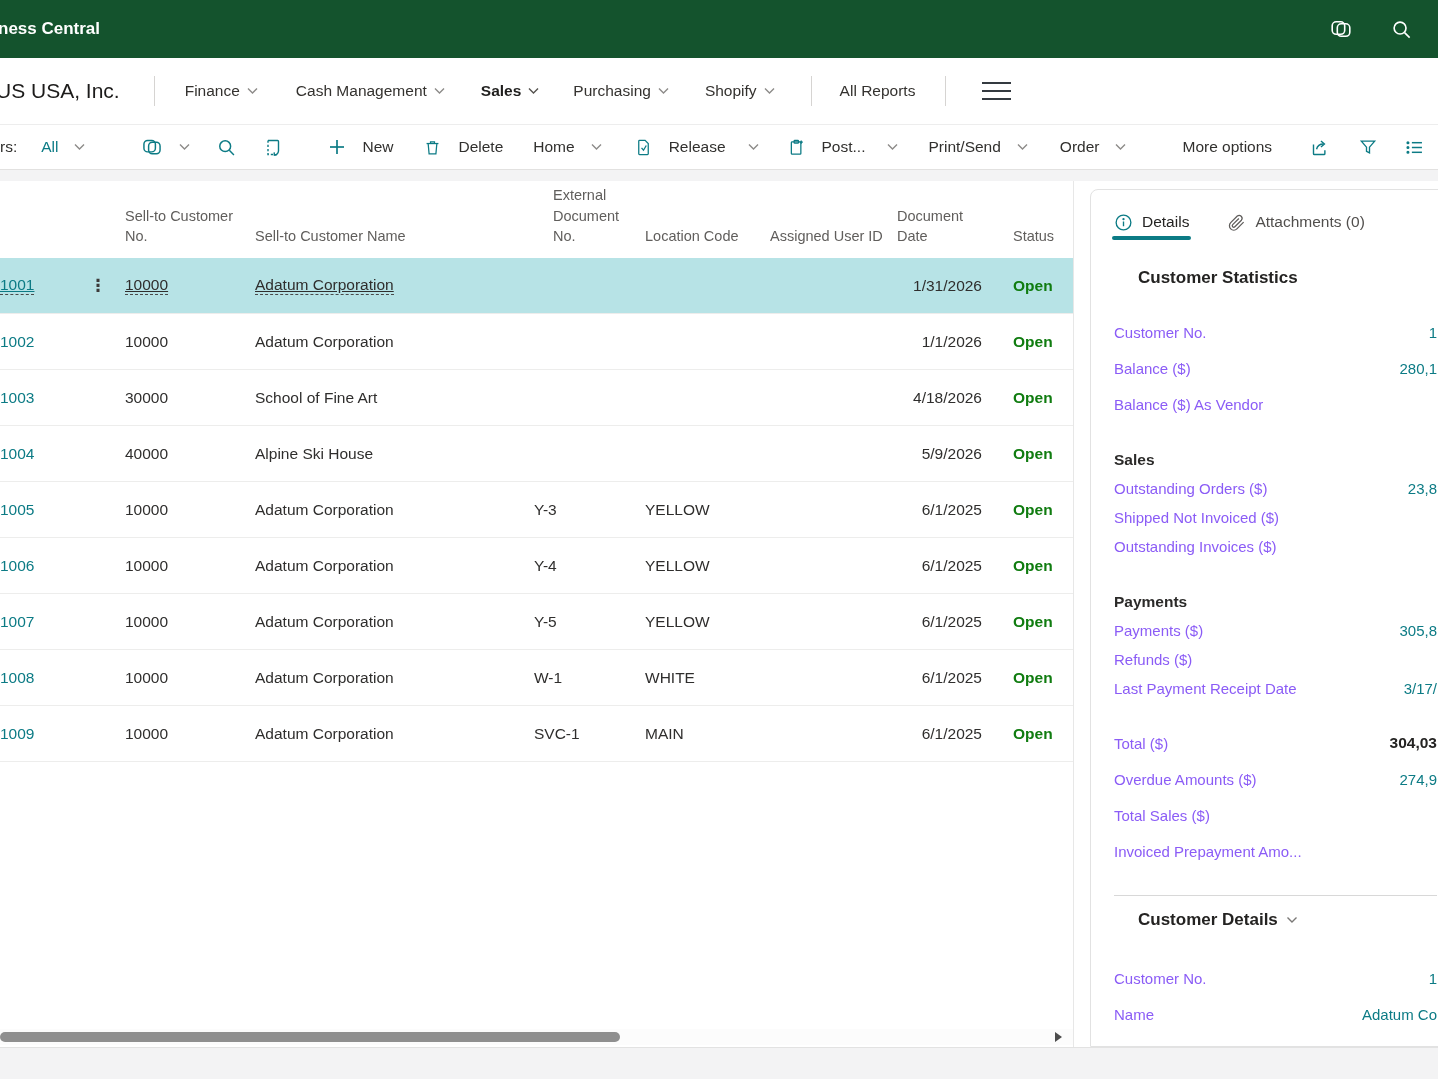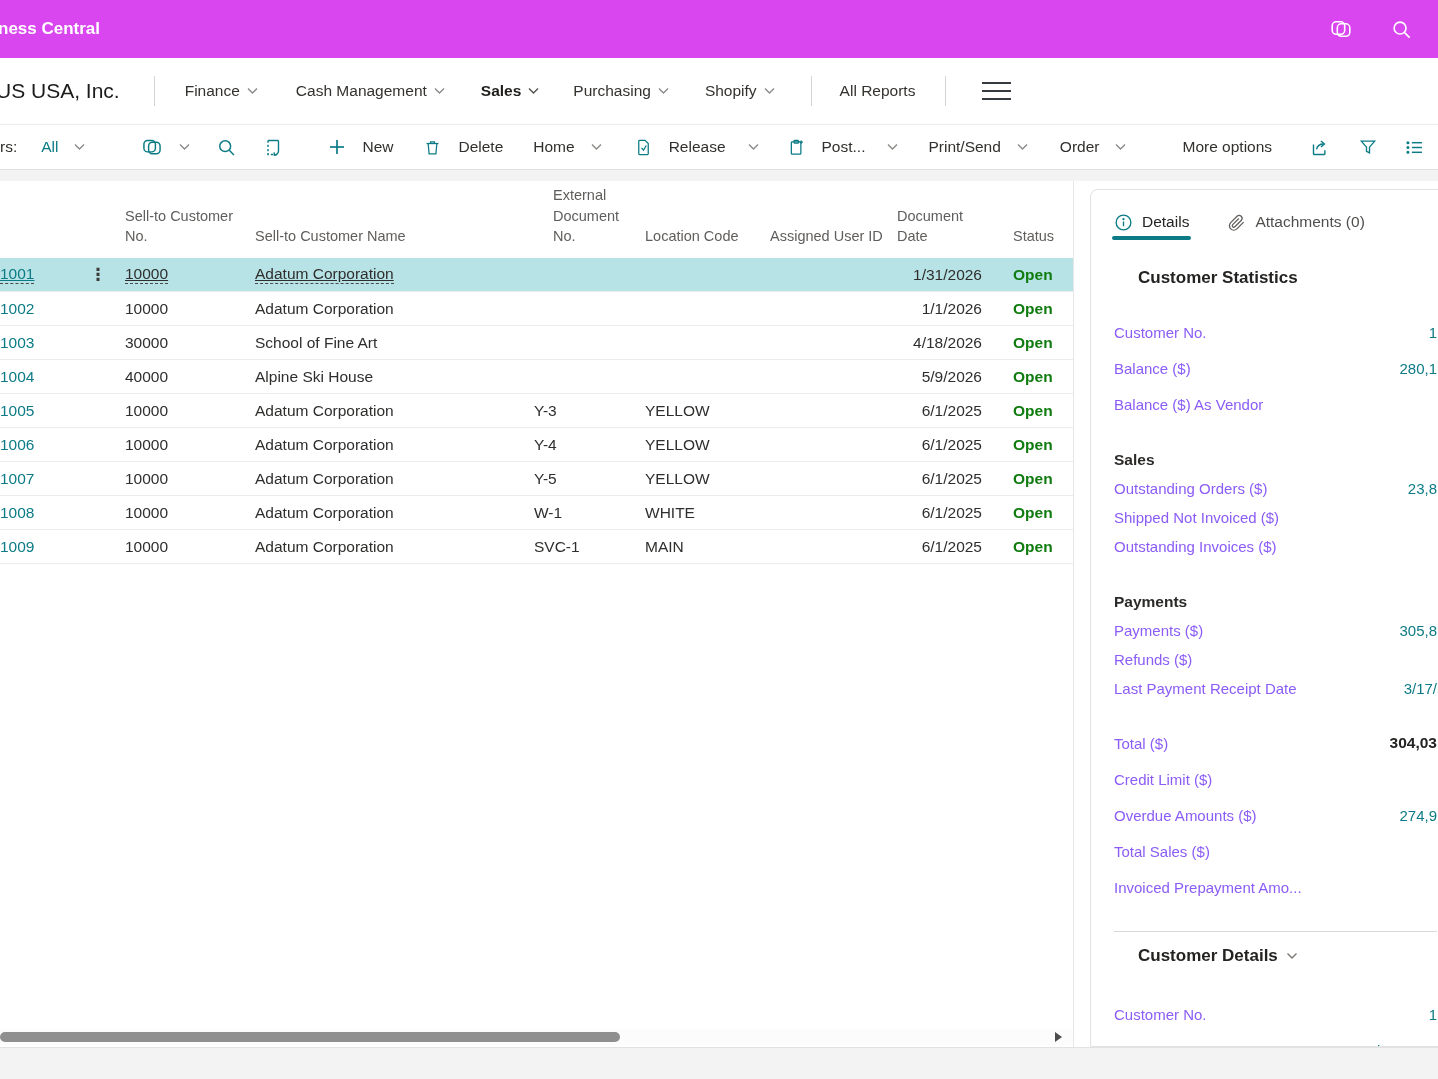--- a/index.html
+++ b/index.html
@@ -1,21 +1,21 @@
 <!DOCTYPE html>
 <html><head>
 <meta charset="utf-8">
 <style>
   * { box-sizing: border-box; margin: 0; padding: 0; }
   html, body { width: 1438px; height: 1079px; overflow: hidden; background: #fff;
     font-family: "Liberation Sans", "DejaVu Sans", sans-serif; color: #2f2e2d; }
 
   
   .topbar { position: absolute; left: 0; top: 0; width: 1438px; height: 58px;
-    background: #d946ef; display: flex; align-items: center; padding-right: 14px; }
+    background: #14532d; display: flex; align-items: center; padding-right: 14px; }
   .topbar-title { color: #fff; font-size: 17px; font-weight: 700; margin-left: -2px; white-space: nowrap; }
   .topbar-spacer { flex: 1; }
   .tb-iconbtn { width: 46px; height: 46px; display: flex; align-items: center; justify-content: center; cursor: pointer; }
   .tb-iconbtn + .tb-iconbtn { margin-left: 14px; }
 
   
   .navbar { position: absolute; left: 0; top: 58px; width: 1438px; height: 67px; background: #fff;
     display: flex; align-items: center; border-bottom: 1px solid #ededed; font-size: 15.5px; }
   .company { font-size: 21px; color: #1c1b1a; margin-left: -4px; white-space: nowrap; }
   .nav-div { width: 1px; height: 30px; background: #d6d4d2; }
@@ -37,21 +37,21 @@
   .gap-strip { position: absolute; left: 0; top: 170px; width: 1438px; height: 11px; background: #f3f3f4; }
   .bottom-strip { position: absolute; left: 0; top: 1047px; width: 1438px; height: 32px;
     background: #f3f3f4; border-top: 1px solid #e2e2e2; }
 
   
   .list-card { position: absolute; left: 0; top: 181px; width: 1074px; height: 866px;
     background: #fff; border-right: 1px solid #e7e7e7; overflow: hidden; }
   .gridcols { display: grid; grid-template-columns: 78px 40px 137px 275px 115px 125px 127px 85px 1fr; }
   .ghead { height: 77px; align-items: end; }
   .hcell { padding-bottom: 11px; font-size: 14.5px; color: #605e5c; line-height: 1.42; cursor: pointer; }
-  .trow { height: 34px; border-bottom: 1px solid #ededec; background: #fff; cursor: pointer; }
+  .trow { height: 56px; border-bottom: 1px solid #ededec; background: #fff; cursor: pointer; }
   .trow.selected { background: #b7e3e6; }
   .cell { display: flex; align-items: center; font-size: 15.5px; overflow: hidden; white-space: nowrap; }
   .c-menu { justify-content: center; font-size: 17px; color: #3c3b3a; font-weight: 700; }
   .c-customer_no { padding-left: 7px; }
   .c-external_document_no { padding-left: 4px; }
   .h-external_document_no { padding-left: 4px; margin-left: 19px; }
   .c-document_date, .h-document_date { }
   .c-document_date { justify-content: flex-end; }
   .c-status, .h-status { padding-left: 31px; }
   .lnk { color: #0c7b85; }
@@ -683,24 +683,20 @@
           <span class="fb-label">Last Payment Receipt Date</span>
           <span class="fb-value link">3/17/</span>
         </div>
       </div>
       <div class="fb-group wide g3">
         <div class="fb-row">
           <span class="fb-label">Total ($)</span>
           <span class="fb-value bold">304,03</span>
         </div>
         <div class="fb-row">
-          <span class="fb-label">Credit Limit ($)</span>
-          <span class="fb-value link"></span>
-        </div>
-        <div class="fb-row">
           <span class="fb-label">Overdue Amounts ($)</span>
           <span class="fb-value link">274,9</span>
         </div>
         <div class="fb-row">
           <span class="fb-label">Total Sales ($)</span>
           <span class="fb-value link"></span>
         </div>
         <div class="fb-row">
           <span class="fb-label">Invoiced Prepayment Amo...</span>
           <span class="fb-value link"></span>

